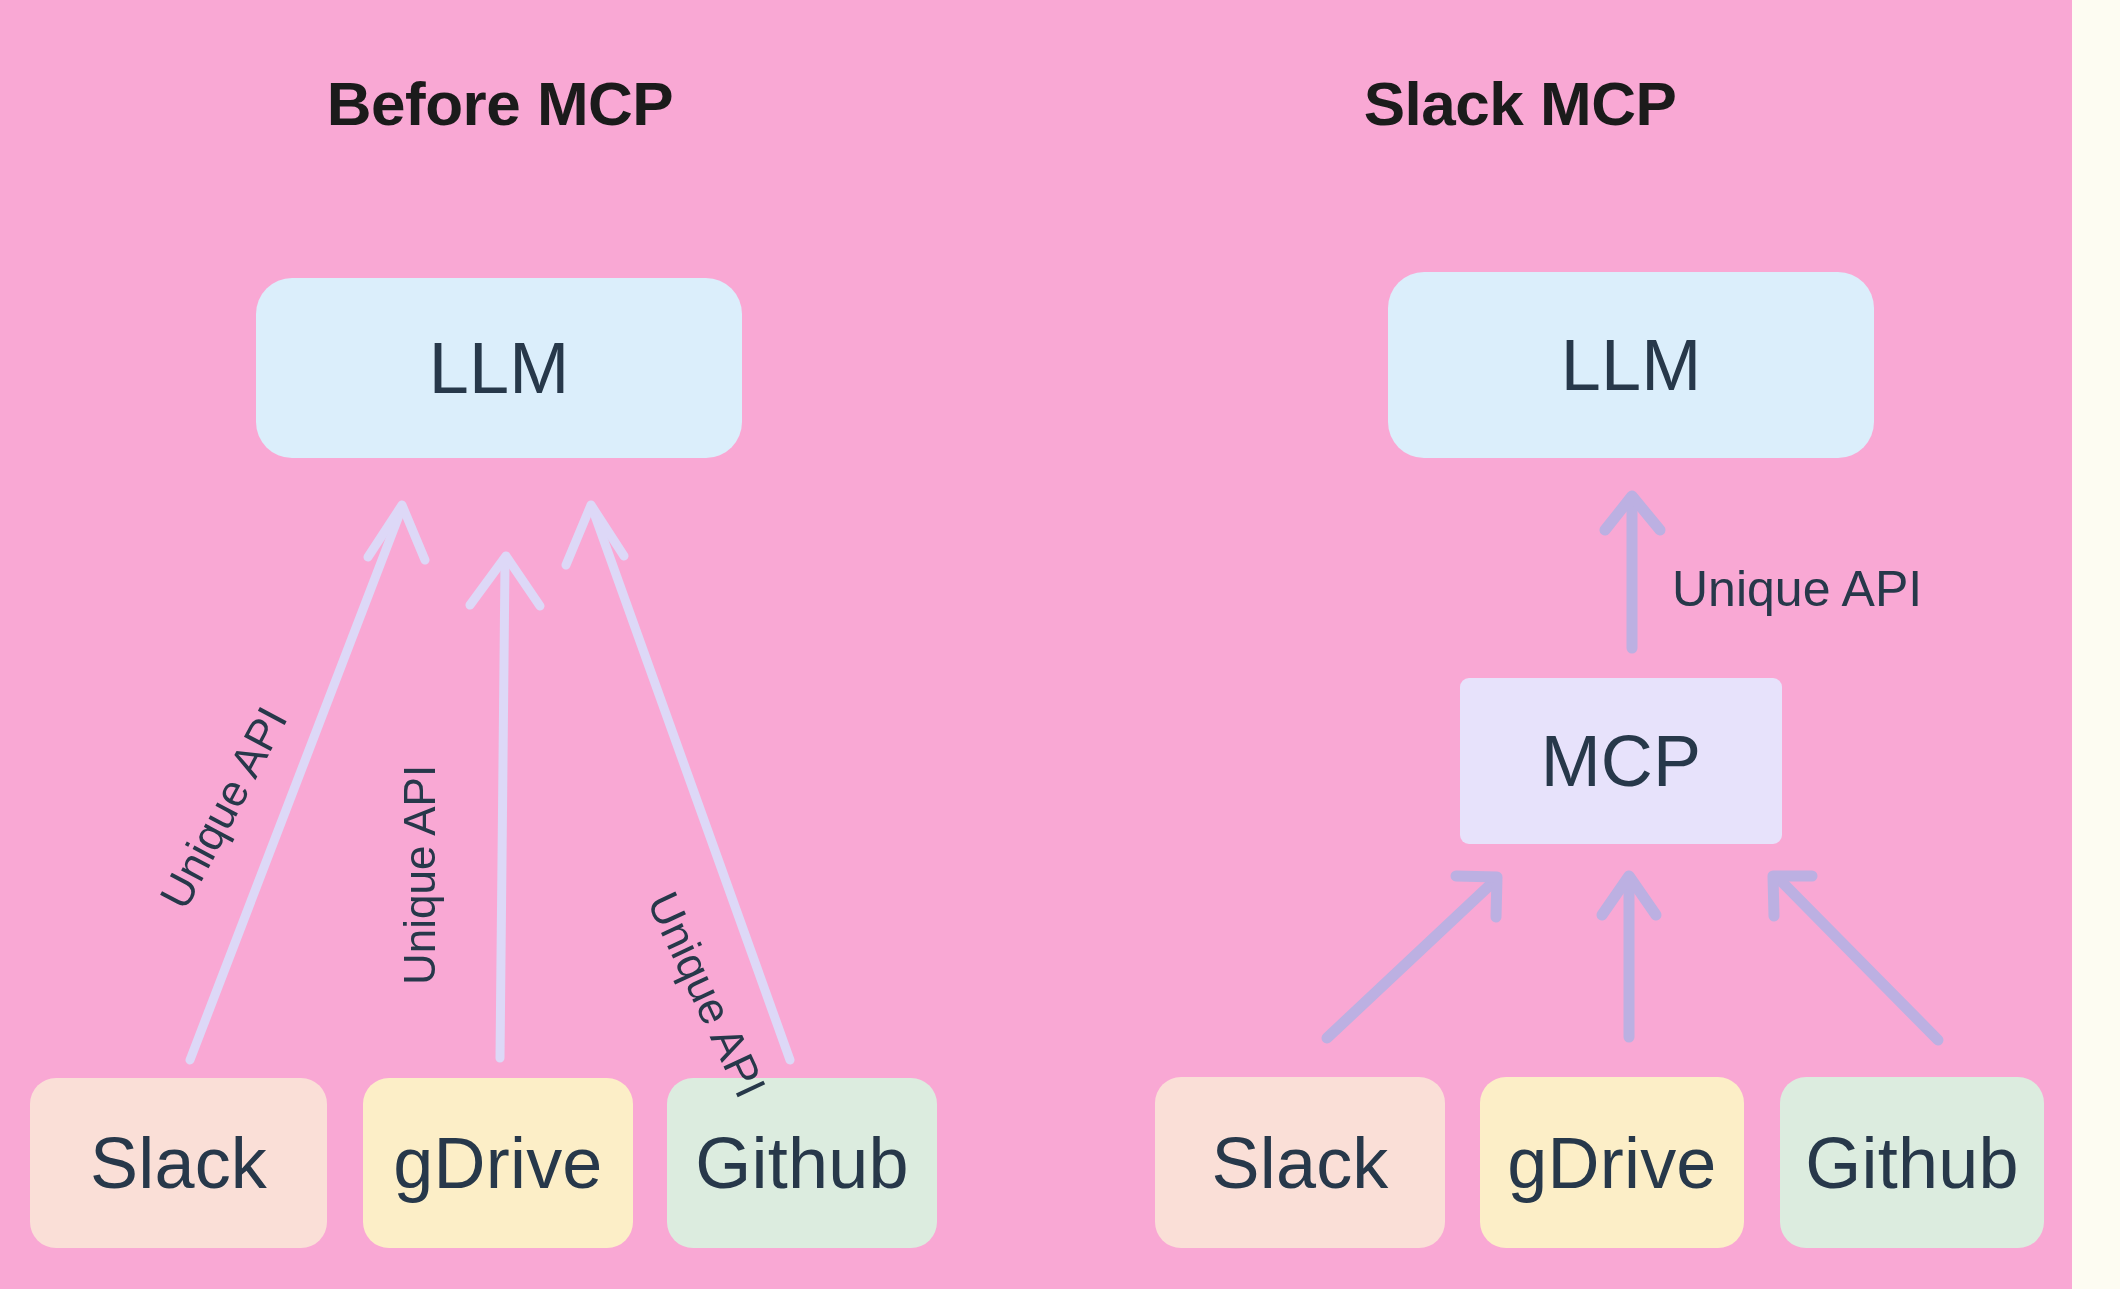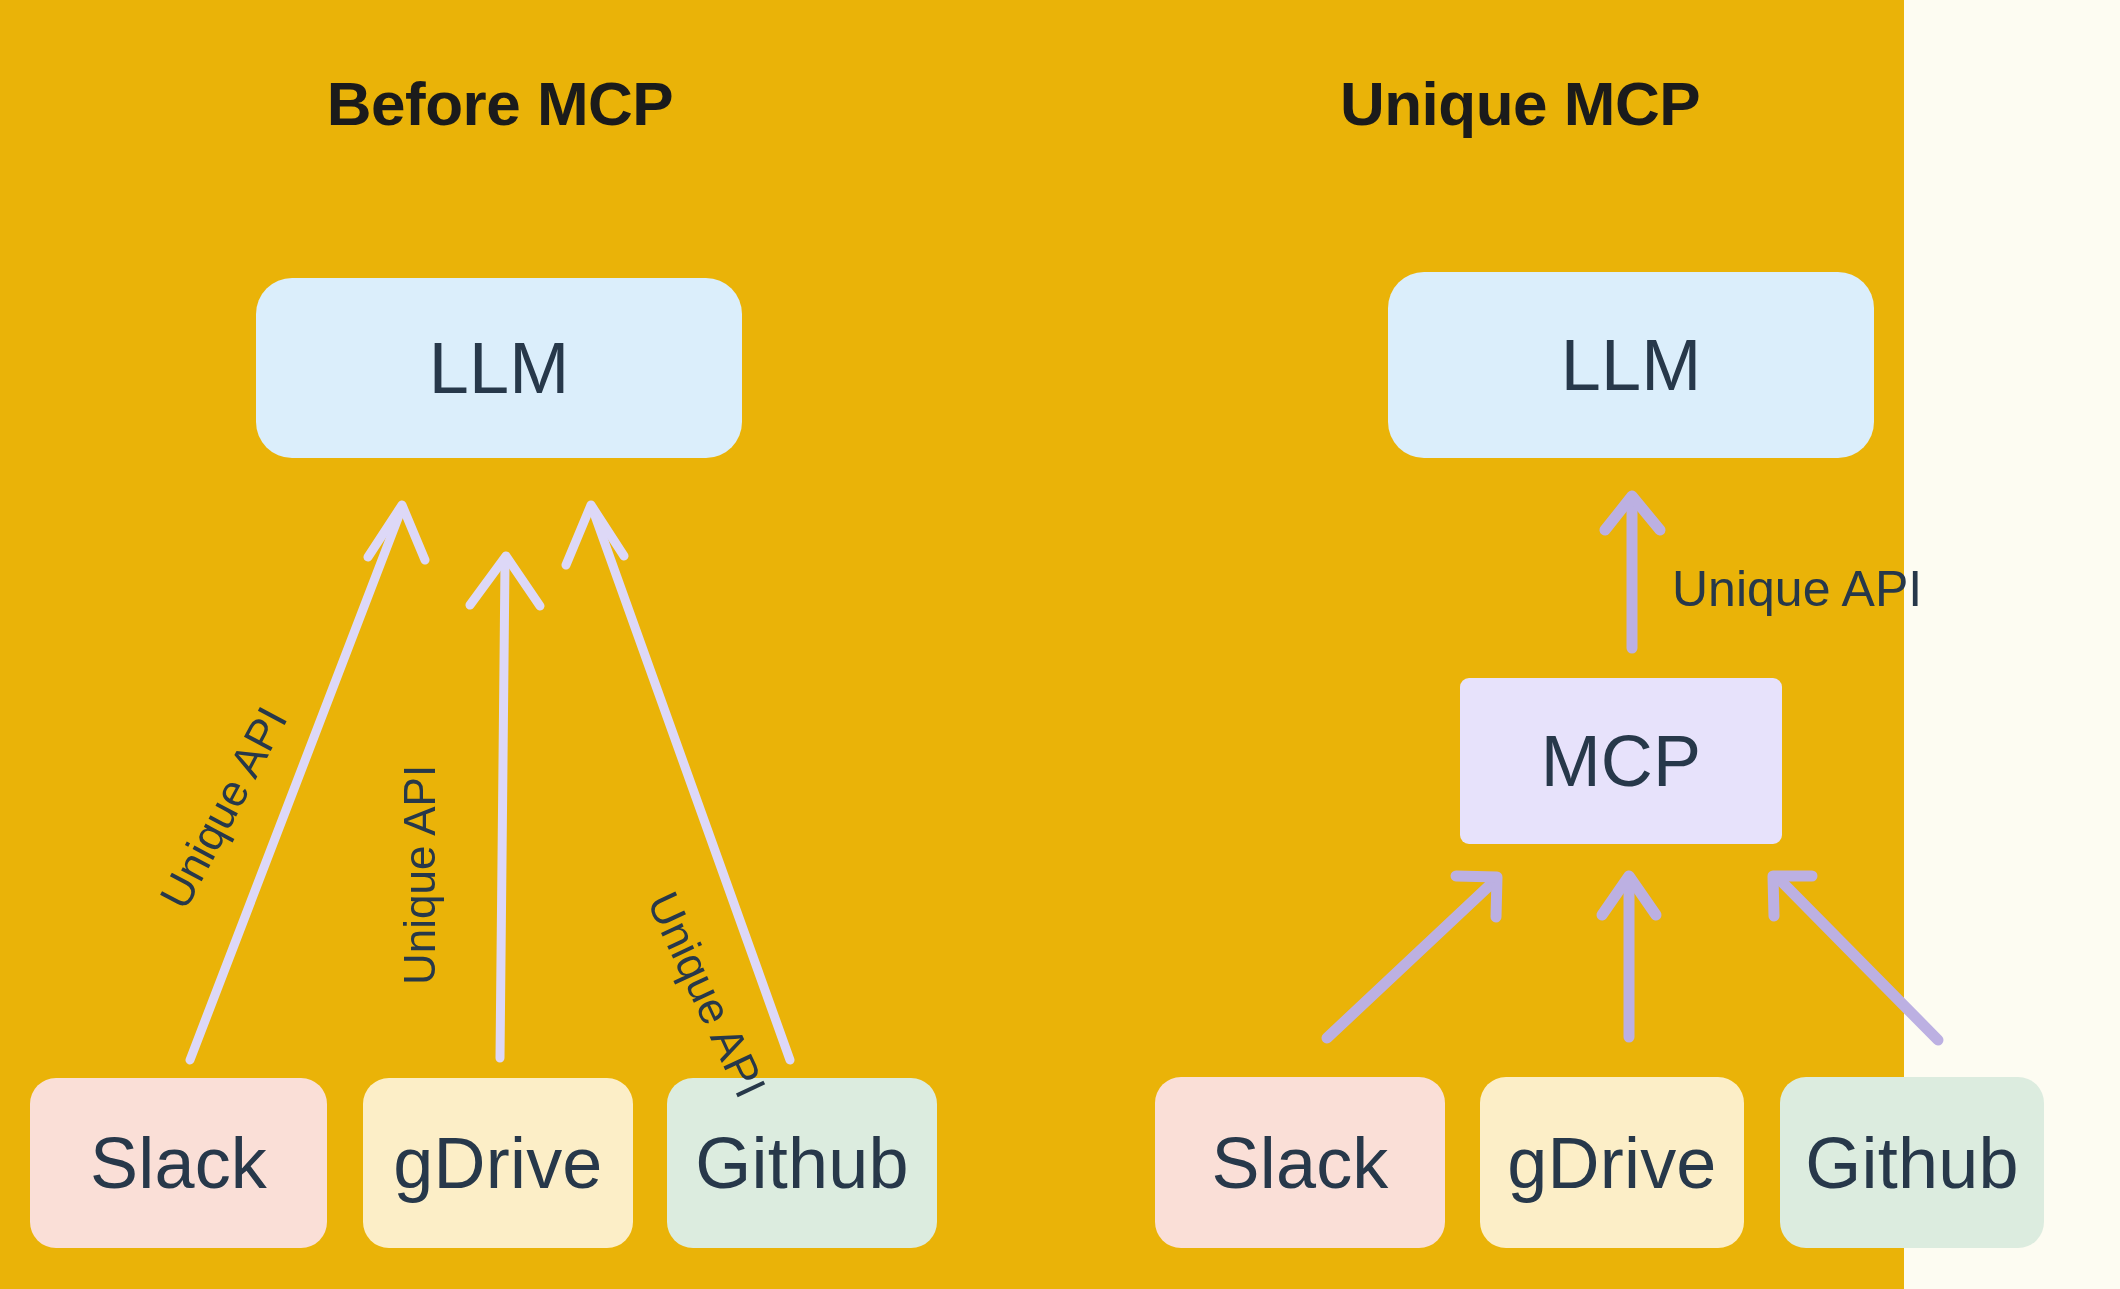--- a/index.html
+++ b/index.html
@@ -4,23 +4,23 @@
 <style>
   * { box-sizing: border-box; margin: 0; padding: 0; }
   html, body {
     width: 2120px; height: 1289px;
     background: #fdfcf2;
     font-family: "Liberation Sans", sans-serif;
     overflow: hidden;
   }
   #stage {
     position: relative;
-    width: 1904px;
+    width: 2072px;
     height: 1289px;
-    background: #eab308;
+    background: #f9a8d4;
   }
 
   
   .panel-title {
     position: absolute;
     font-weight: bold;
     color: #1b1b1b;
     font-size: 62px;
     letter-spacing: -0.5px;
     white-space: nowrap;
@@ -141,21 +141,21 @@
       <path class="aR" d="M 1812 876 L 1773 876 L 1774 916"></path>
     </g>
 
     <g>
       <path class="aR" d="M 1632 648 L 1632 502"></path>
       <path class="aR" d="M 1605 530 L 1632 496 L 1660 530"></path>
     </g>
   </svg>
 
   <div class="panel-title" id="title-before">Before MCP</div>
-  <div class="panel-title" id="title-after">Unique MCP</div>
+  <div class="panel-title" id="title-after">Slack MCP</div>
 
   <div class="node" id="llm-left">LLM</div>
 
   <div class="node" id="src-l-slack">Slack</div>
   <div class="node" id="src-l-gdrive">gDrive</div>
   <div class="node" id="src-l-github">Github</div>
 
   <div class="arrow-label" id="lbl-unique-1">Unique API</div>
   <div class="arrow-label" id="lbl-unique-2">Unique API</div>
   <div class="arrow-label" id="lbl-unique-3">Unique API</div>

